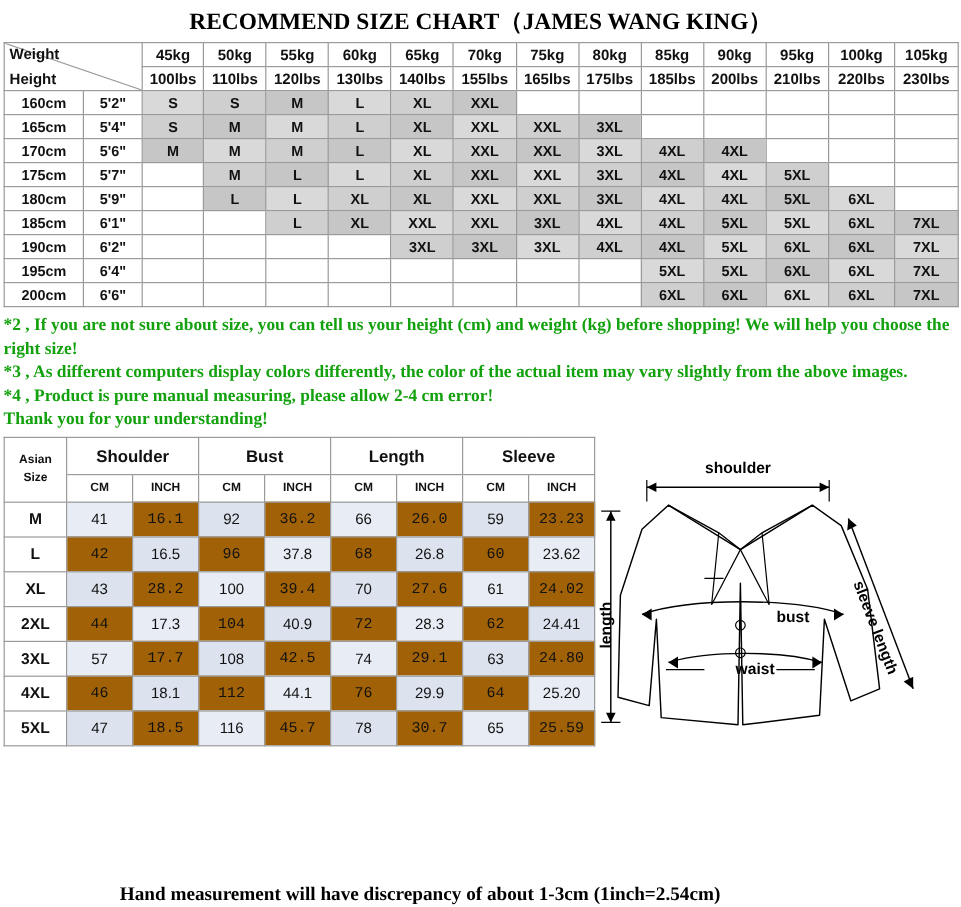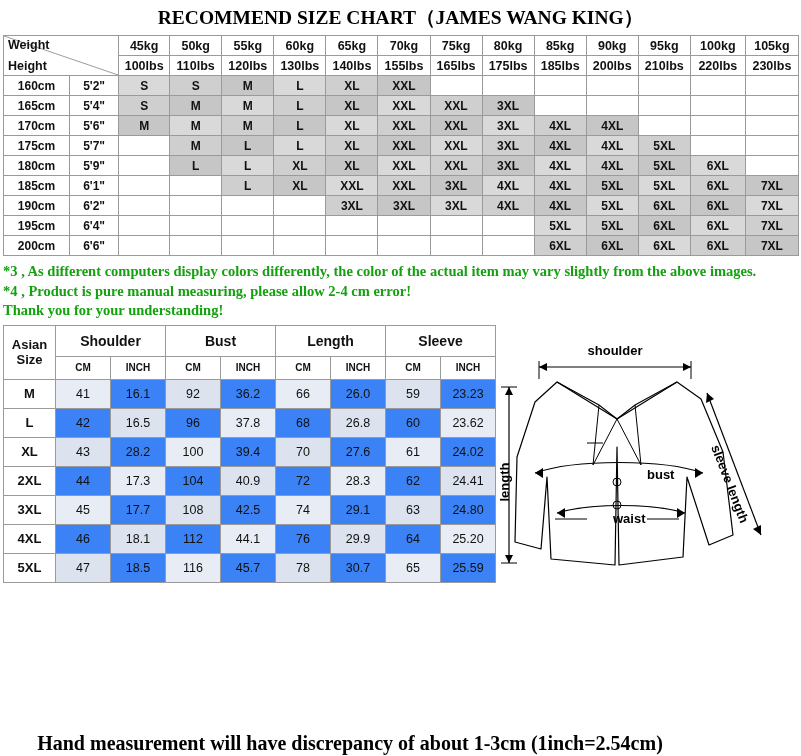--- a/index.html
+++ b/index.html
@@ -84,40 +84,40 @@
   .meas td{
     border:1px solid #9a9a9a;
     text-align:center;
     font-size:12.5px;
     height:28px;
     padding:0;
     color:#111;
   }
   .meas td.grp{font-weight:bold;font-size:14px;height:30px;}
   .meas td.unit{font-weight:bold;font-size:10px;height:22px;}
-  .meas td.asian{font-weight:bold;font-size:13px;line-height:15px;}
+  .meas td.asian{font-weight:bold;font-size:10px;line-height:15px;}
   .meas td.szl{font-weight:bold;font-size:13px;}
   .shade-a{background:#e8ecf4;}
   .shade-b{background:#dde3ee;}
-  .shade-c{background:#3b82f6;}
+  .shade-c{background:#a16207;font-family:Liberation Mono, monospace;}
   
   .diagram{
     position:absolute;
     left:495px;
     top:2px;
     width:303px;
     height:258px;
   }
   .footer{
     position:absolute;
     left:0;bottom:1px;width:700px;
     text-align:center;
     font-family:"Liberation Serif", serif;
     font-weight:bold;
-    font-size:20px;
+    font-size:16px;
   }
 </style>
 </head>
 <body>
 
 <div class="title">RECOMMEND SIZE CHART（JAMES WANG KING）</div>
 
 <table class="sizechart">
   <colgroup>
     <col style="width:66px">
@@ -324,20 +324,21 @@
         <td class="g2">6XL</td>
         <td class="g3">6XL</td>
         <td class="g1">6XL</td>
         <td class="g2">6XL</td>
         <td class="g3">7XL</td>
       </tr>
     </tbody>
 </table>
 
 <div class="notes">
+  <p>*2 , If you are not sure about size, you can tell us your height (cm) and weight (kg) before shopping! We will help you choose the right size!</p>
   <p>*3 , As different computers display colors differently, the color of the actual item may vary slightly from the above images.</p>
   <p>*4 , Product is pure manual measuring, please allow 2-4 cm error!</p>
   <p>Thank you for your understanding!</p>
 </div>
 
 <div class="lower">
   <table class="meas">
     <colgroup>
       <col style="width:52px">
       <col style="width:55px">
@@ -406,21 +407,21 @@
           <td class="shade-a">17.3</td>
           <td class="shade-c">104</td>
           <td class="shade-b">40.9</td>
           <td class="shade-c">72</td>
           <td class="shade-a">28.3</td>
           <td class="shade-c">62</td>
           <td class="shade-b">24.41</td>
         </tr>
         <tr>
           <td class="szl">3XL</td>
-          <td class="shade-a">45</td>
+          <td class="shade-a">57</td>
           <td class="shade-c">17.7</td>
           <td class="shade-b">108</td>
           <td class="shade-c">42.5</td>
           <td class="shade-a">74</td>
           <td class="shade-c">29.1</td>
           <td class="shade-b">63</td>
           <td class="shade-c">24.80</td>
         </tr>
         <tr>
           <td class="szl">4XL</td>

